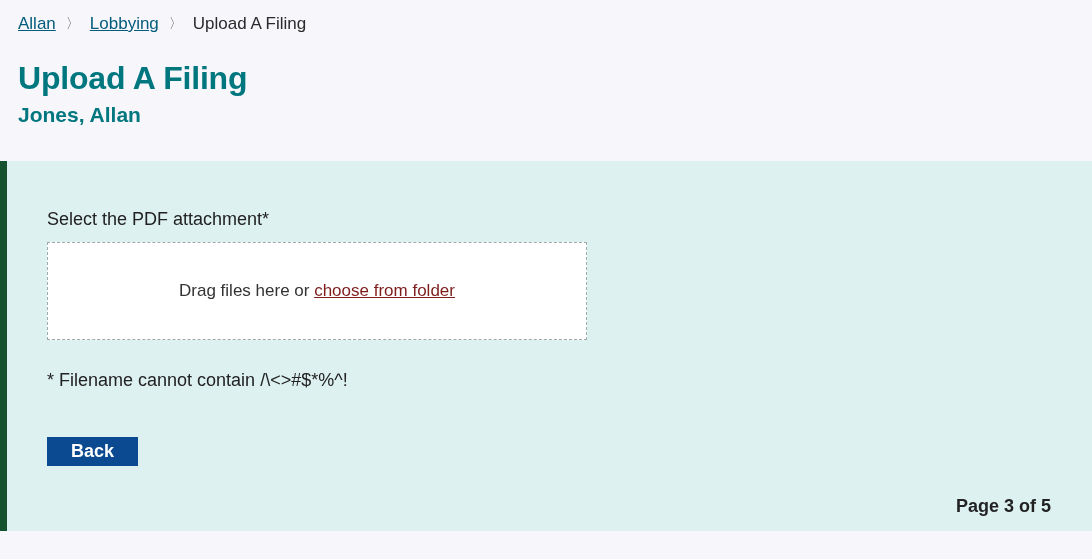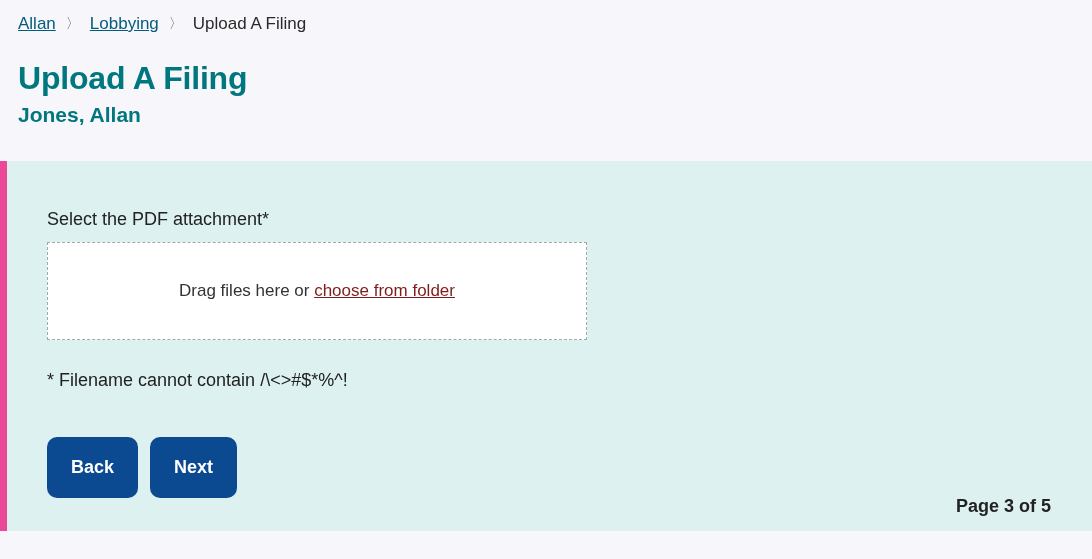--- a/index.html
+++ b/index.html
@@ -42,21 +42,21 @@
     letter-spacing: -0.2px;
   }
   .subtitle {
     font-size: 21px;
     font-weight: 700;
     color: #00777e;
     margin-bottom: 34px;
   }
   .panel {
     background: #ddf1f0;
-    border-left: 7px solid #ec4899;
+    border-left: 7px solid #14532d;
     padding: 48px 40px 12px 40px;
     min-height: 370px;
     position: relative;
   }
   .field-label {
     font-size: 18px;
     color: #222;
     margin-bottom: 12px;
   }
   .dropzone {
@@ -81,25 +81,25 @@
   }
   .btn-row {
     margin-top: 46px;
     display: flex;
     gap: 12px;
   }
   .btn {
     background: #0b4a90;
     color: #fff;
     border: none;
-    padding: 20px 24px;
+    padding: 4px 24px;
     font-size: 18px;
     font-weight: 700;
     cursor: pointer;
-    border-radius: 10px;
+    border-radius: 0;
   }
   .page-indicator {
     position: absolute;
     right: 41px;
     bottom: 14px;
     font-size: 18px;
     font-weight: 700;
     color: #222;
   }
 </style>
@@ -125,17 +125,16 @@
   <div class="dropzone">
     <span>
       <span>Drag files here or </span><a href="#">choose from folder</a>
     </span>
   </div>
 
   <div class="filename-note">* Filename cannot contain /\&lt;&gt;#$*%^!</div>
 
   <div class="btn-row">
     <button class="btn">Back</button>
-    <button class="btn">Next</button>
   </div>
 
   <div class="page-indicator">Page 3 of 5</div>
 </div>
 
 </body></html>

